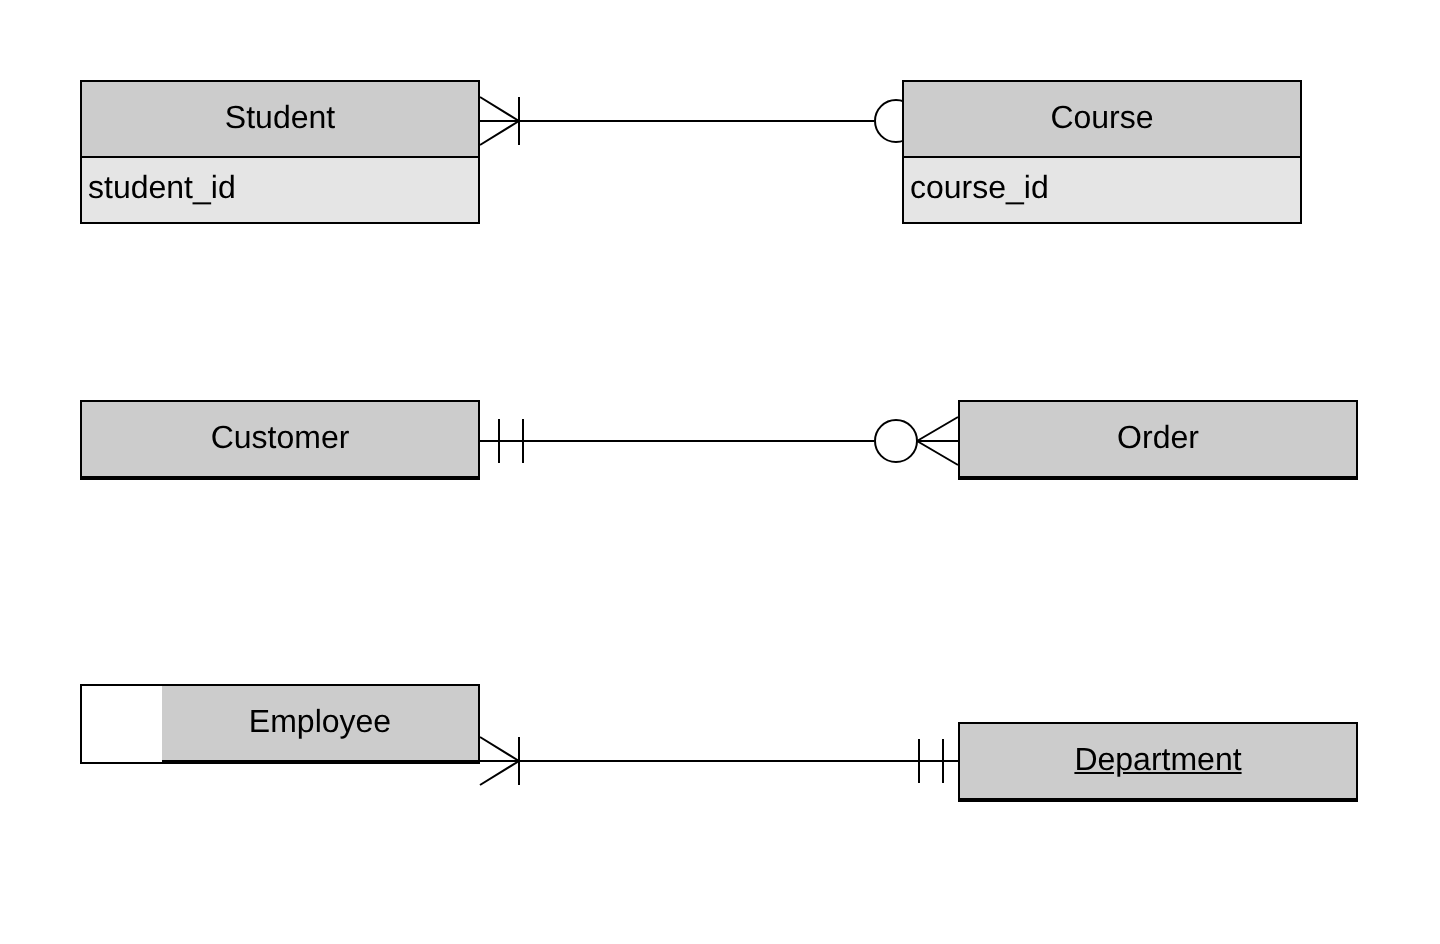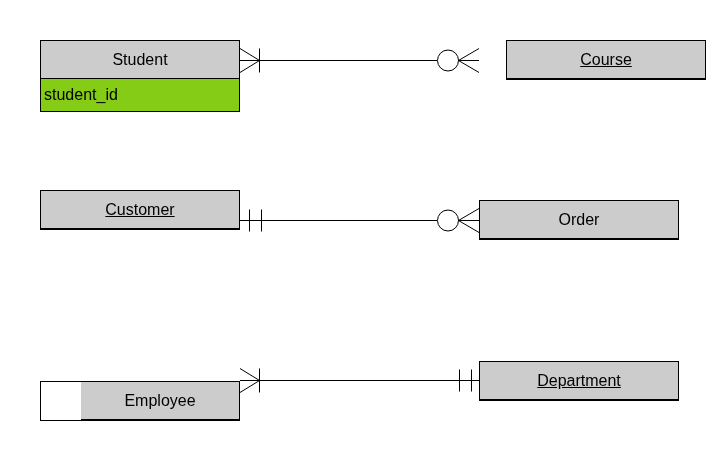--- a/index.html
+++ b/index.html
@@ -39,21 +39,21 @@
     display: flex;
     align-items: center;
     justify-content: center;
   }
   .entity-attr {
     height: 32px;
     box-sizing: border-box;
     display: flex;
     align-items: center;
     padding-left: 3px;
-    background: #84cc16;
+    background: #e5e5e5;
   }
   .edge-stroke {
     stroke: #000000;
     stroke-width: 1;
     fill: none;
   }
   .circle-marker {
     stroke: #000000;
     stroke-width: 1;
     fill: #ffffff;
@@ -103,39 +103,42 @@
 
   <div class="entity" style="left:40px; top:40px;">
     <div class="entity-header">
       <span>Student</span>
     </div>
     <div class="entity-attr">
       <span>student_id</span>
     </div>
   </div>
 
-  <div class="entity" style="left:506px; top:40px;text-decoration:underline;">
+  <div class="entity" style="left:451px; top:40px;">
     <div class="entity-header">
       <span>Course</span>
     </div>
+    <div class="entity-attr">
+      <span>course_id</span>
+    </div>
   </div>
 
-  <div class="entity" style="left:40px; top:190px;text-decoration:underline;">
+  <div class="entity" style="left:40px; top:200px;">
     <div class="entity-header">
       <span>Customer</span>
     </div>
   </div>
 
   <div class="entity" style="left:479px; top:200px;text-align:center;">
     <div class="entity-header">
       <span>Order</span>
     </div>
   </div>
 
-  <div class="entity" style="left:40px; top:381px;padding-left:40px;">
+  <div class="entity" style="left:40px; top:342px;padding-left:40px;">
     <div class="entity-header">
       <span>Employee</span>
     </div>
   </div>
 
   <div class="entity" style="left:479px; top:361px;text-decoration:underline;">
     <div class="entity-header">
       <span>Department</span>
     </div>
   </div>

